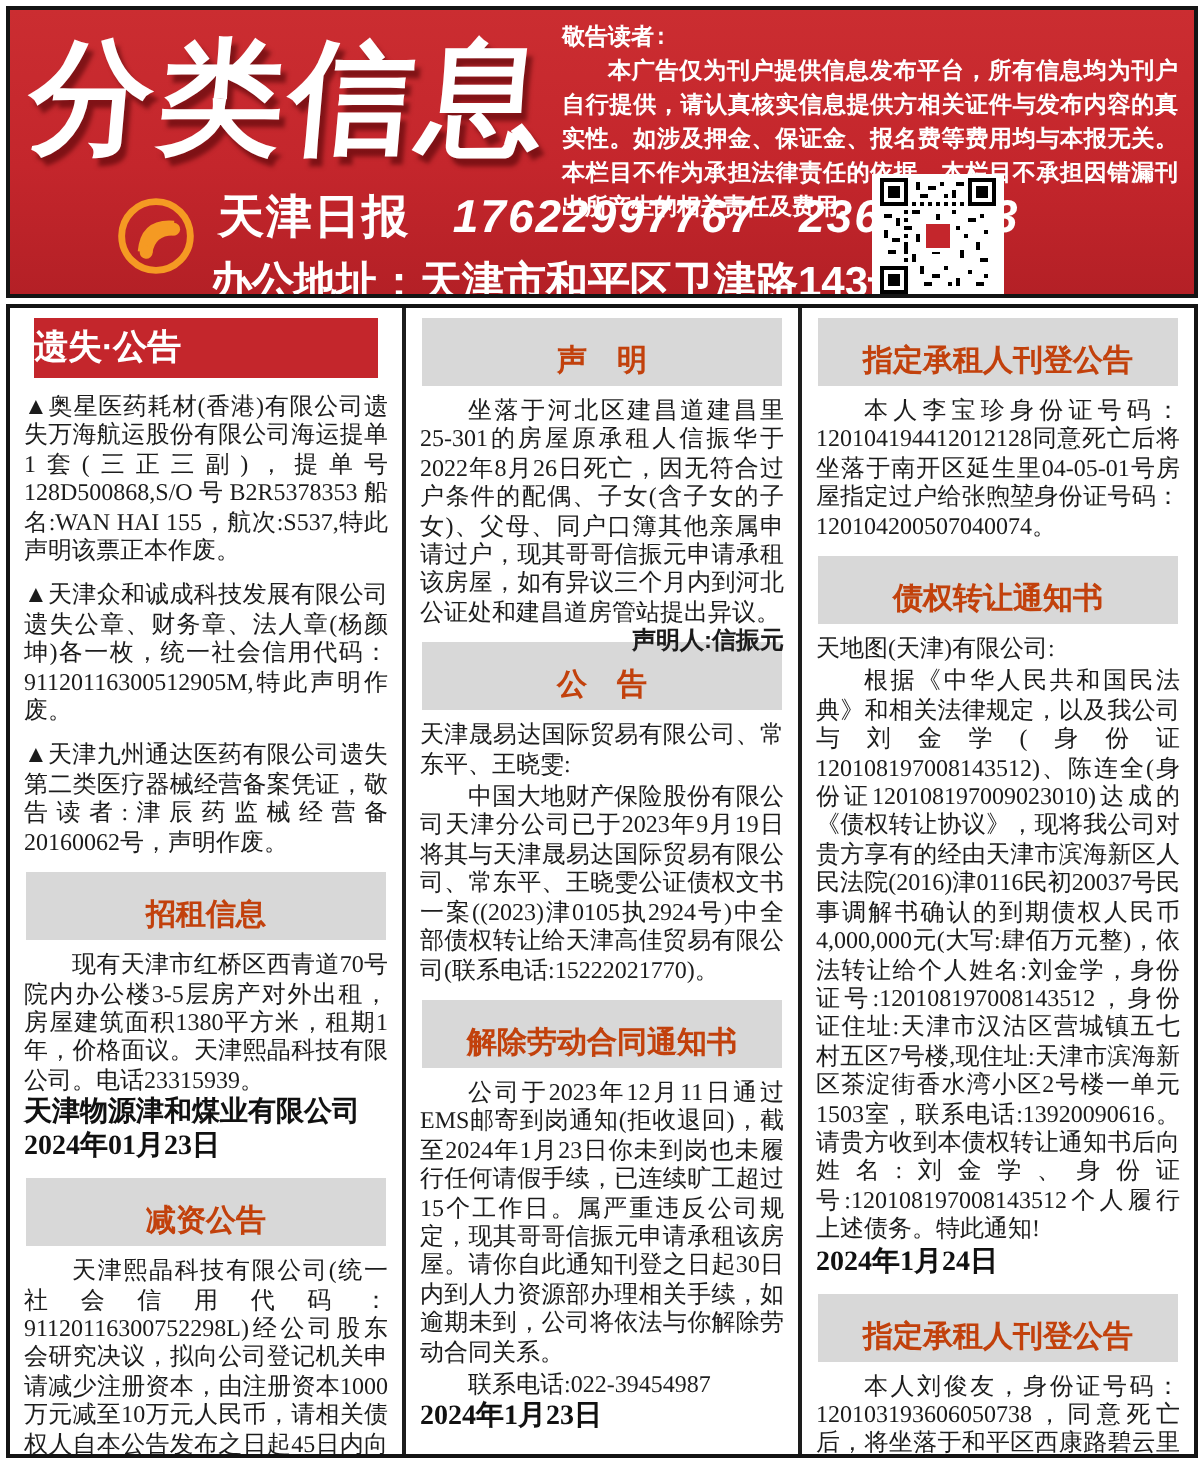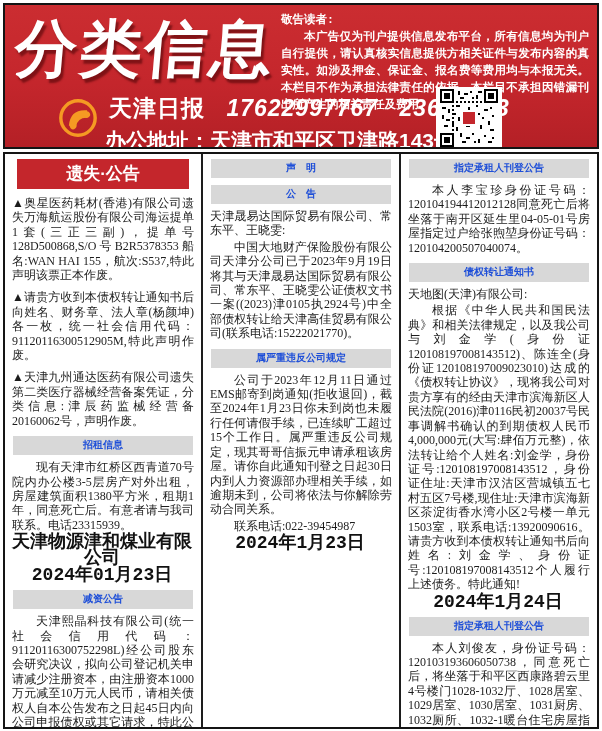--- a/index.html
+++ b/index.html
@@ -17,29 +17,29 @@
   .contact-line1 .num{margin-left:14px;font-style:italic;}
   .contact-line2{font-size:21px;margin-top:3px;margin-left:-4px;}
   .qr{position:absolute;left:431px;top:82px;width:62px;height:58px;background:#fff;padding:2px;}
   .qr svg{display:block;width:100%;height:100%;}
 
   
   .content{margin-top:3px;height:573px;border:2px solid #141414;display:flex;background:#fff;}
   .col{flex:1 1 0;padding:4px 7px 2px;overflow:hidden;}
   .col + .col{border-left:2px solid #1d1d1d;}
 
-  .hdr-red{background:#c4262c;color:#fff;font-family:"Liberation Sans","DejaVu Sans",sans-serif;font-weight:bold;font-size:17px;text-align:center;padding:3px 0 4px;margin:2px 5px 7px;}
-  .hdr-gray{background:#d8d8d8;color:#1d4ed8;font-family:"Liberation Sans","DejaVu Sans",sans-serif;font-weight:bold;font-size:10px;text-align:center;padding:2px 0 3px;margin:7px 1px 5px;}
+  .hdr-red{background:#c4262c;color:#fff;font-family:"Liberation Sans","DejaVu Sans",sans-serif;font-weight:bold;font-size:17px;text-align:left;padding:3px 0 4px;margin:2px 5px 7px;}
+  .hdr-gray{background:#d8d8d8;color:#c2410c;font-family:"Liberation Sans","DejaVu Sans",sans-serif;font-weight:bold;font-size:15px;text-align:center;padding:12px 0 3px;margin:7px 1px 5px;}
   .col > :first-child{margin-top:1px;}
 
   .para{font-size:12px;line-height:14.4px;text-align:justify;color:#1c1c1c;margin:2px 0 8px;}
   .para.tight{margin-bottom:2px;}
   .indent{text-indent:2em;}
   .declarant{float:right;font-family:"Liberation Sans","DejaVu Sans",sans-serif;font-weight:bold;}
-  .sig{font-family:Liberation Mono, monospace;font-weight:bold;font-size:18px;line-height:16px;text-align:center;color:#111;margin:0 2px 1px 0;}
+  .sig{font-family:Liberation Serif, serif;font-weight:bold;font-size:14px;line-height:16px;text-align:left;color:#111;margin:0 2px 1px 0;}
 </style>
 </head>
 <body>
 
 <div class="page">
 
   <div class="banner">
     <div class="banner-title">分类信息</div>
 
     <div class="notice">
@@ -139,37 +139,41 @@
         <rect x="11.5" y="11.5" width="6" height="6" fill="#c4262c"></rect>
       </svg>
     </div>
   </div>
 
   <div class="content">
 
     <div class="col">
       <div class="hdr-red">遗失·公告</div>
       <p class="para">▲奥星医药耗材(香港)有限公司遗失万海航运股份有限公司海运提单1套(三正三副)，提单号128D500868,S/O号B2R5378353船名:WAN HAI 155，航次:S537,特此声明该票正本作废。</p>
-      <p class="para">▲请贵方收到本债权转让通知书后向姓名、财务章、法人章(杨颜坤)各一枚，统一社会信用代码：91120116300512905M,特此声明作废。</p>
-      <p class="para">▲天津九州通达医药有限公司遗失第二类医疗器械经营备案凭证，分类信息:津辰药监械经营备20160062号，声明作废。</p>
+      <p class="para">▲天津众和诚成科技发展有限公司遗失公章、财务章、法人章(杨颜坤)各一枚，统一社会信用代码：91120116300512905M,特此声明作废。</p>
+      <p class="para">▲天津九州通达医药有限公司遗失第二类医疗器械经营备案凭证，敬告读者:津辰药监械经营备20160062号，声明作废。</p>
       <div class="hdr-gray">招租信息</div>
-      <p class="para indent tight">现有天津市红桥区西青道70号院内办公楼3-5层房产对外出租，房屋建筑面积1380平方米，租期1年，同意死亡后。有意者请与我司联系。电话23315939。</p>
+      <p class="para indent tight">现有天津市红桥区西青道70号院内办公楼3-5层房产对外出租，房屋建筑面积1380平方米，租期1年，价格面议。天津熙晶科技有限公司。电话23315939。</p>
       <div class="sig">天津物源津和煤业有限公司</div>
       <div class="sig">2024年01月23日</div>
       <div class="hdr-gray">减资公告</div>
       <p class="para indent tight">天津熙晶科技有限公司(统一社会信用代码：91120116300752298L)经公司股东会研究决议，拟向公司登记机关申请减少注册资本，由注册资本1000万元减至10万元人民币，请相关债权人自本公告发布之日起45日内向公司申报债权或其它请求，特此公告。</p>
 
     </div>
 
     <div class="col">
       <div class="hdr-gray">声　明</div>
+      <p class="para indent">
+        <span>坐落于河北区建昌道建昌里25-301的房屋原承租人信振华于2022年8月26日死亡，因无符合过户条件的配偶、子女(含子女的子女)、父母、同户口簿其他亲属申请过户，现其哥哥信振元申请承租该房屋，如有异议三个月内到河北公证处和建昌道房管站提出异议。</span>
+        <b class="declarant">声明人:信振元</b>
+      </p>
       <div class="hdr-gray">公　告</div>
       <p class="para tight">天津晟易达国际贸易有限公司、常东平、王晓雯:</p>
       <p class="para indent">中国大地财产保险股份有限公司天津分公司已于2023年9月19日将其与天津晟易达国际贸易有限公司、常东平、王晓雯公证债权文书一案((2023)津0105执2924号)中全部债权转让给天津高佳贸易有限公司(联系电话:15222021770)。</p>
-      <div class="hdr-gray">属严重违反公司规定</div>
+      <div class="hdr-gray">解除劳动合同通知书</div>
       <p class="para indent tight">公司于2023年12月11日通过EMS邮寄到岗通知(拒收退回)，截至2024年1月23日你未到岗也未履行任何请假手续，已连续旷工超过15个工作日。属严重违反公司规定，现其哥哥信振元申请承租该房屋。请你自此通知刊登之日起30日内到人力资源部办理相关手续，如逾期未到，公司将依法与你解除劳动合同关系。</p>
       <p class="para indent tight">联系电话:022-39454987</p>
       <div class="sig">2024年1月23日</div>
     </div>
 
     <div class="col">
       <div class="hdr-gray">指定承租人刊登公告</div>
       <p class="para indent">本人李宝珍身份证号码：120104194412012128同意死亡后将坐落于南开区延生里04-05-01号房屋指定过户给张煦堃身份证号码：120104200507040074。</p>
       <div class="hdr-gray">债权转让通知书</div>
       <p class="para tight">天地图(天津)有限公司:</p>

